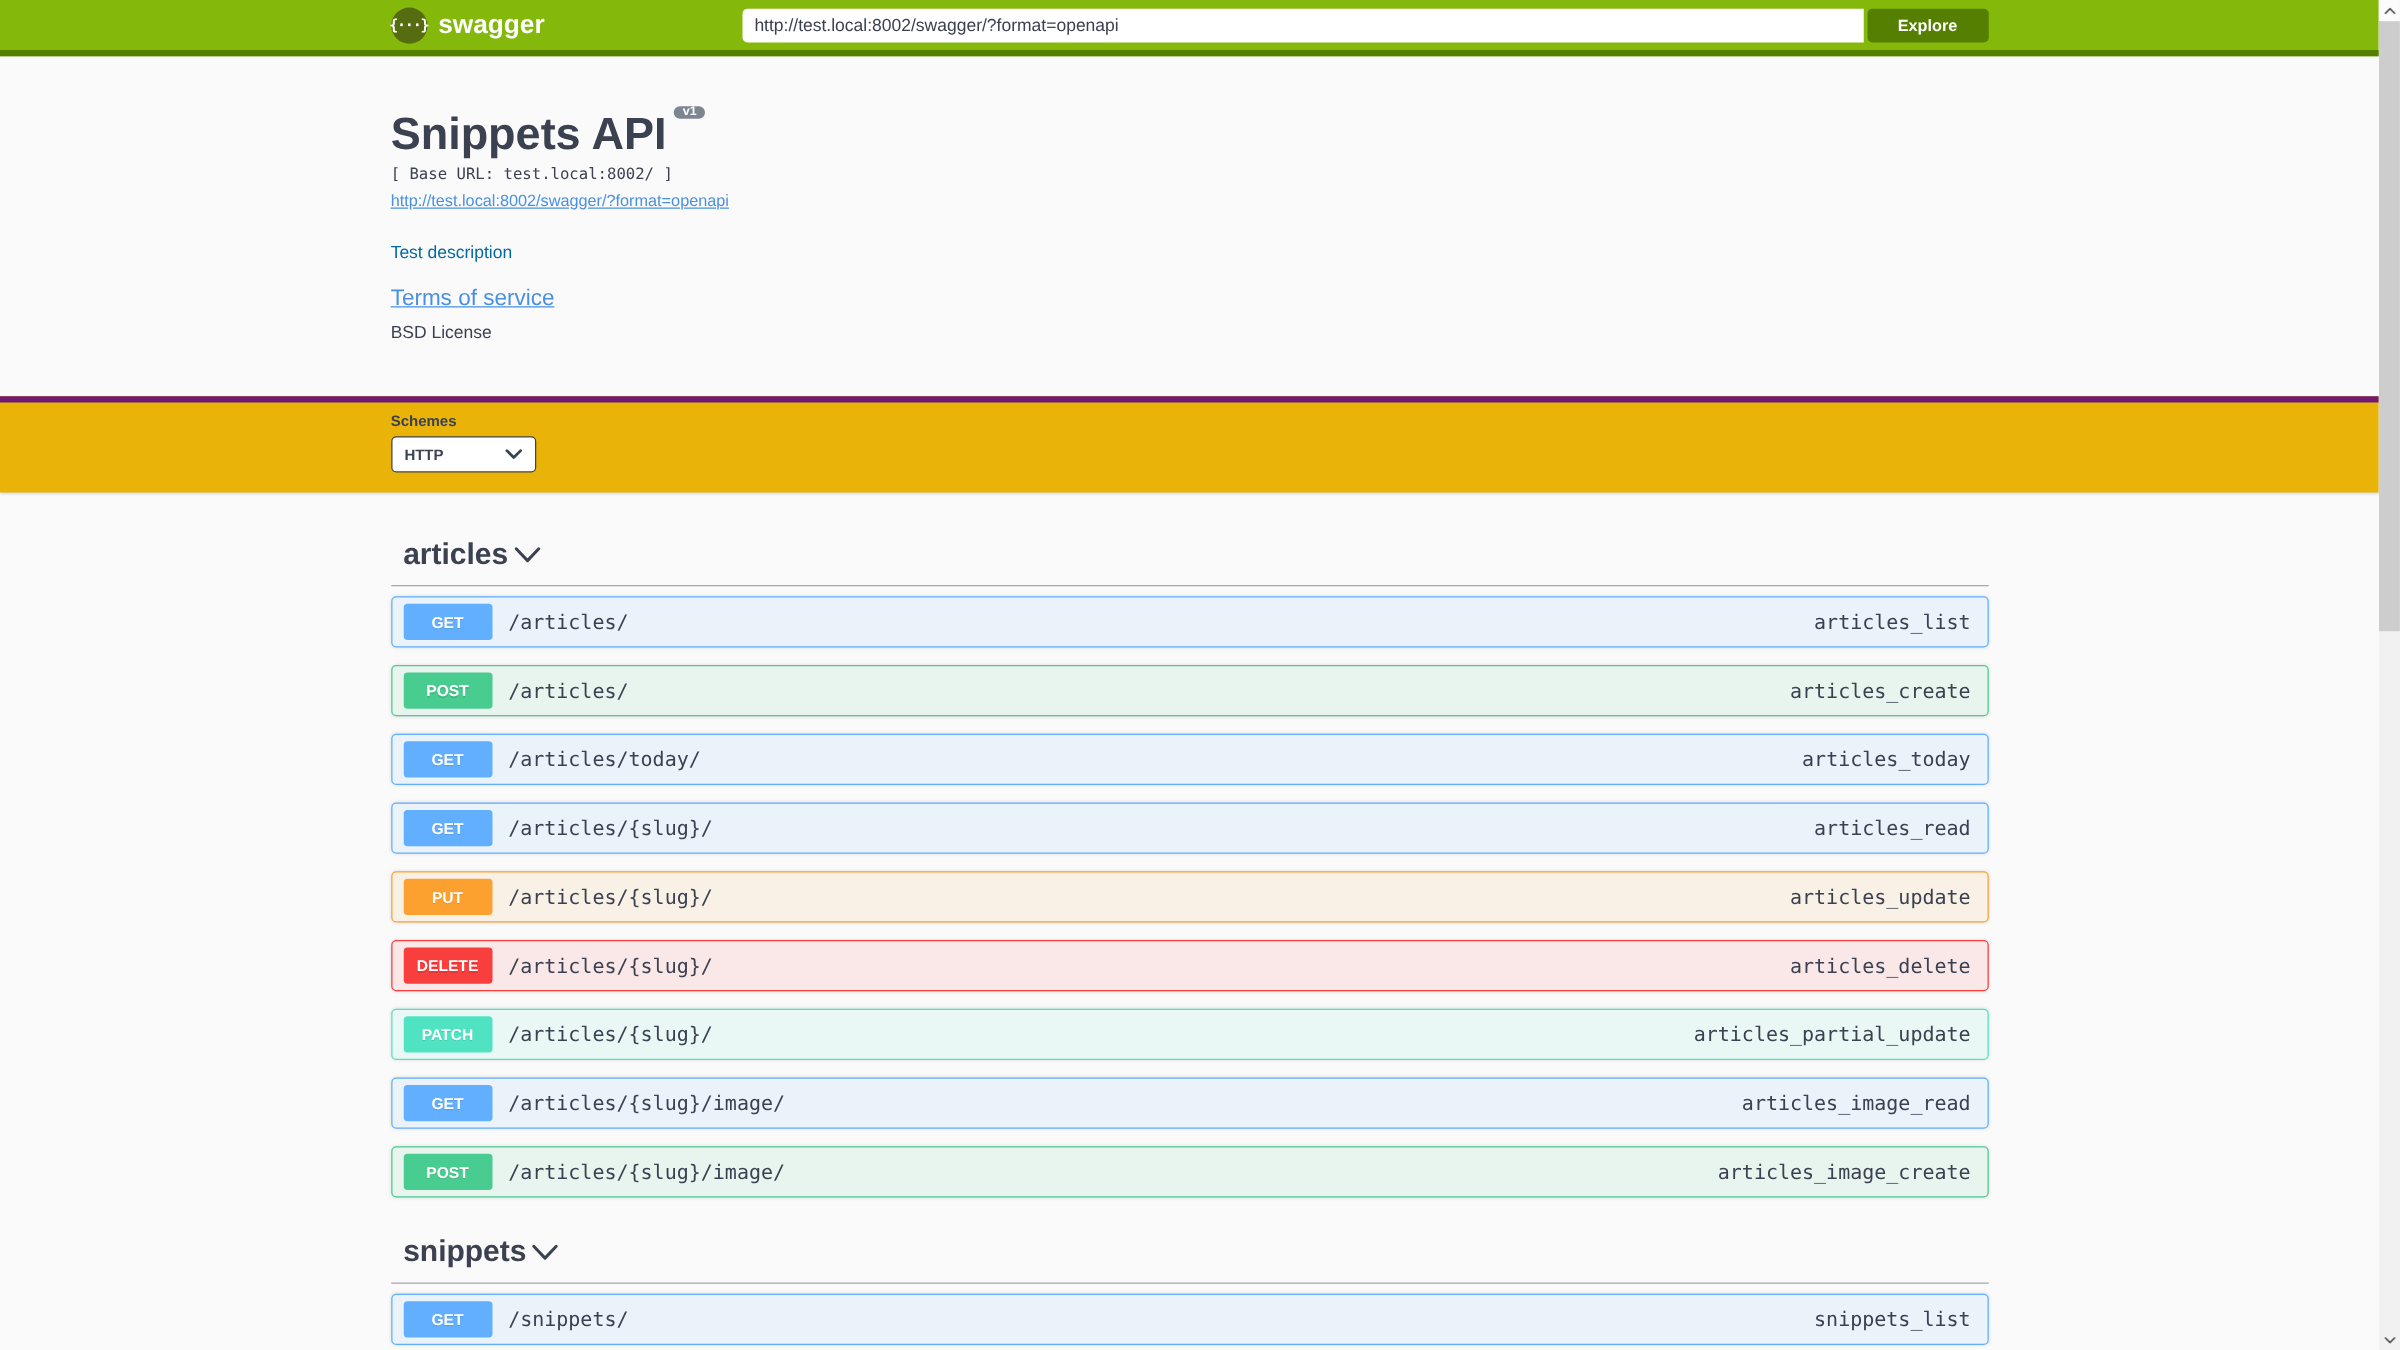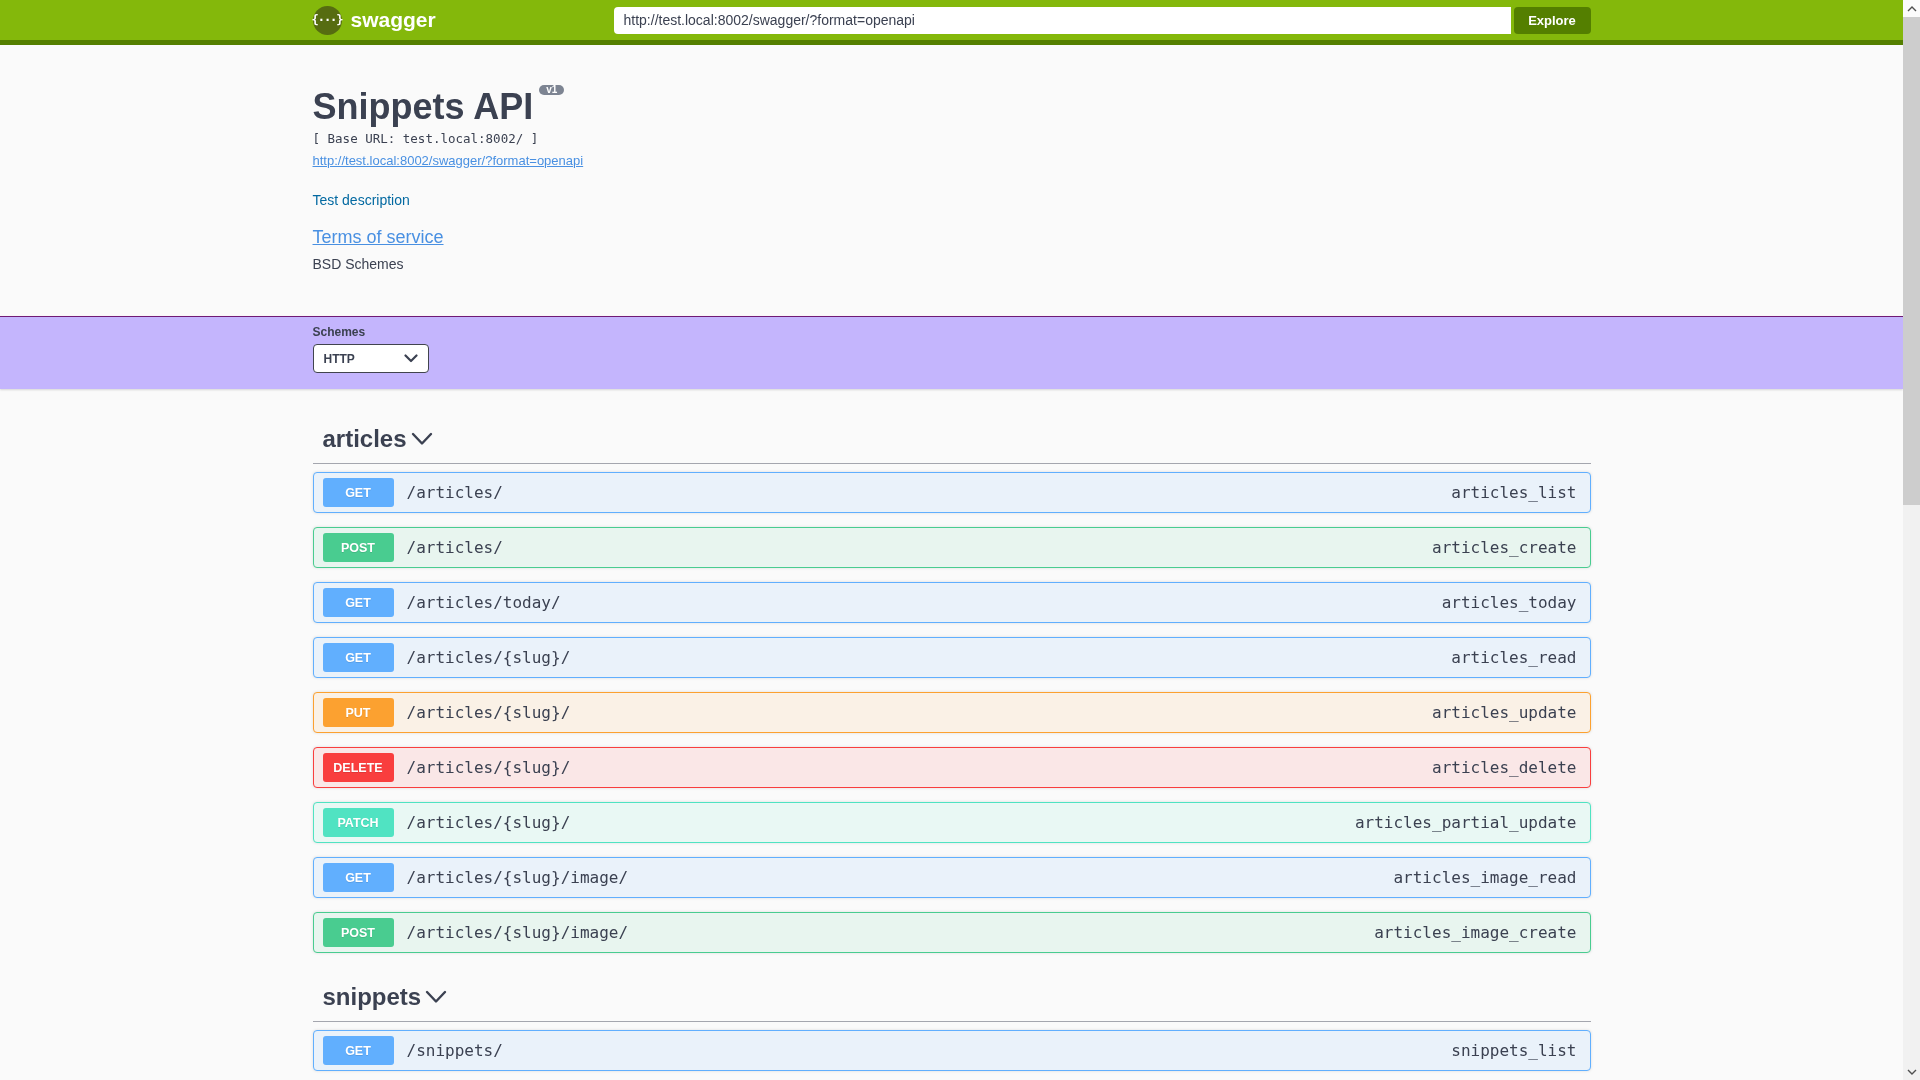--- a/index.html
+++ b/index.html
@@ -30,21 +30,21 @@
     font-size: 12px; font-weight: bold; letter-spacing: -1px;
   }
   .brand-name { color: #fff; font-weight: bold; font-size: 21px; }
   .explore-form { margin-left: auto; display: flex; align-items: center; }
   .url-input {
     width: 897px; height: 27px; border: none; border-radius: 4px 0 0 4px;
     padding: 0 10px; font-size: 14px; color: #3b4151; outline: none;
     font-family: "Liberation Sans", "DejaVu Sans", sans-serif;
   }
   .explore-btn {
-    width: 77px; height: 27px; margin-left: 3px; border: none; border-radius: 4px;
+    width: 97px; height: 27px; margin-left: 3px; border: none; border-radius: 4px;
     background: #547f00; color: #fff; font-weight: bold; font-size: 13px;
     cursor: pointer; font-family: "Liberation Sans", "DejaVu Sans", sans-serif;
   }
 
   
   .info-section { padding-top: 42px; padding-bottom: 44px; }
   .api-title { font-size: 36px; font-weight: bold; color: #3b4151; line-height: 40px; }
   .version-badge {
     display: inline-block; vertical-align: top; margin-left: 6px; margin-top: -2px;
     background: #7d8492; color: #fff; border-radius: 57px;
@@ -56,23 +56,23 @@
   }
   .spec-link { display: inline-block; margin-top: 7px; font-size: 13px; color: #4990e2; text-decoration: underline; }
   .description { margin-top: 23px; font-size: 14px; color: #0369a1; }
   .info-link { display: inline-block; font-size: 18px; color: #4990e2; text-decoration: underline; text-align: center; }
   .terms { margin-top: 19px; }
   .contact { margin-top: 7px; }
   .license { margin-top: 8px; font-size: 14px; color: #3b4151; }
 
   
   .scheme-band {
-    background: #c4b5fd;
+    background: #eab308;
     box-shadow: 0 1px 2px 0 rgba(0,0,0,0.15);
-    border-top: 1px solid #701a75;
+    border-top: 5px solid #701a75;
   }
   .scheme-band .container {
     display: flex; align-items: center; justify-content: space-between;
     padding: 8px 0 16px 0;
   }
   .schemes-wrap { display: flex; flex-direction: column; }
   .schemes-label { font-size: 12px; font-weight: bold; color: #3b4151; margin-bottom: 5px; }
   .scheme-select {
     width: 116px; height: 29px; border: 1.5px solid #41444e; border-radius: 4px;
     background: #fff; display: flex; align-items: center; padding: 0 10px;
@@ -161,21 +161,21 @@
 
   <section class="info-section">
     <div class="container">
       <h2>
         <span class="api-title">Snippets API</span><span class="version-badge">v1</span>
       </h2>
       <div class="base-url">[ Base URL: test.local:8002/ ]</div>
       <a class="spec-link" href="#">http://test.local:8002/swagger/?format=openapi</a>
       <div class="description">Test description</div>
       <div class="terms"><a class="info-link" href="#">Terms of service</a></div>
-      <div class="license">BSD Schemes</div>
+      <div class="license">BSD License</div>
     </div>
   </section>
 
   <section class="scheme-band">
     <div class="container">
       <div class="schemes-wrap">
         <label class="schemes-label">Schemes</label>
         <div class="scheme-select">
           <span>HTTP</span>
           <svg class="chev" width="14" height="9" viewBox="0 0 14 9">

